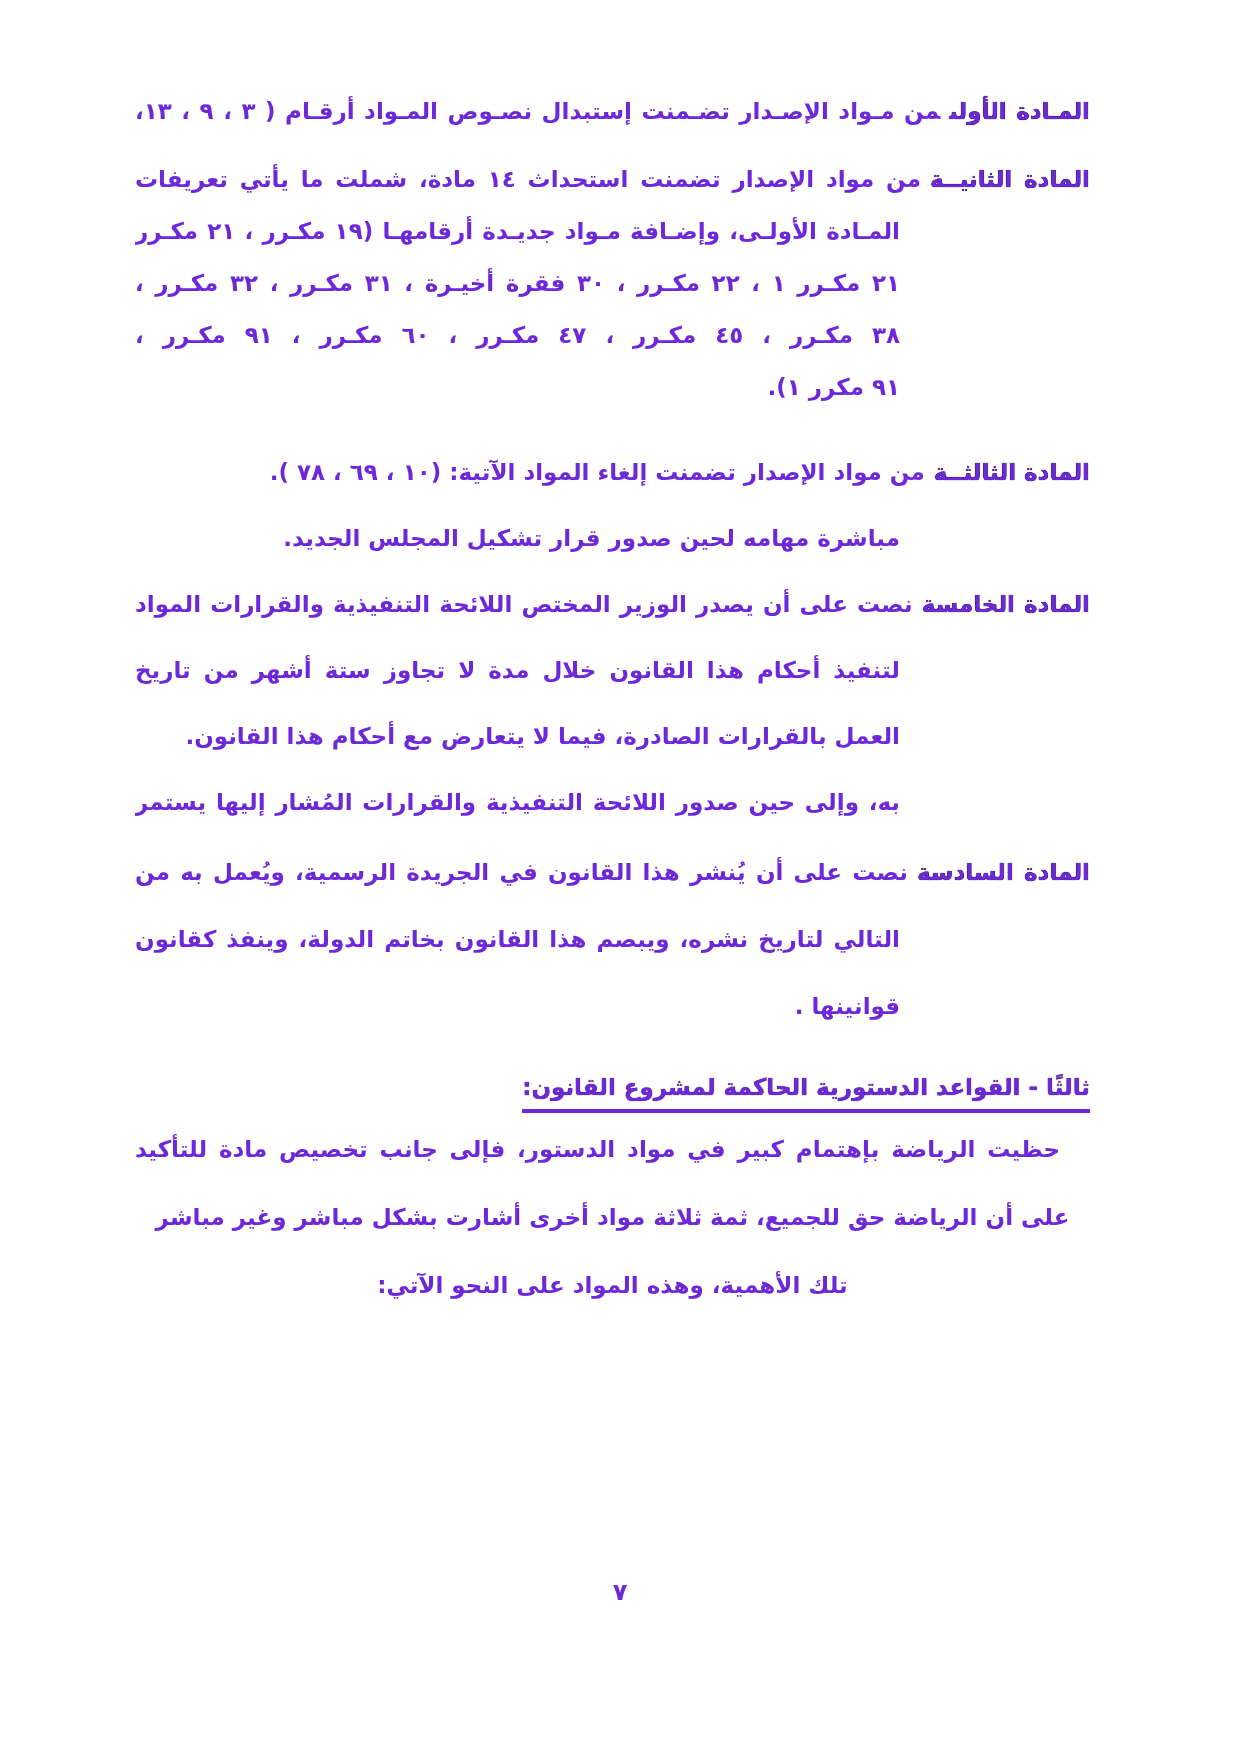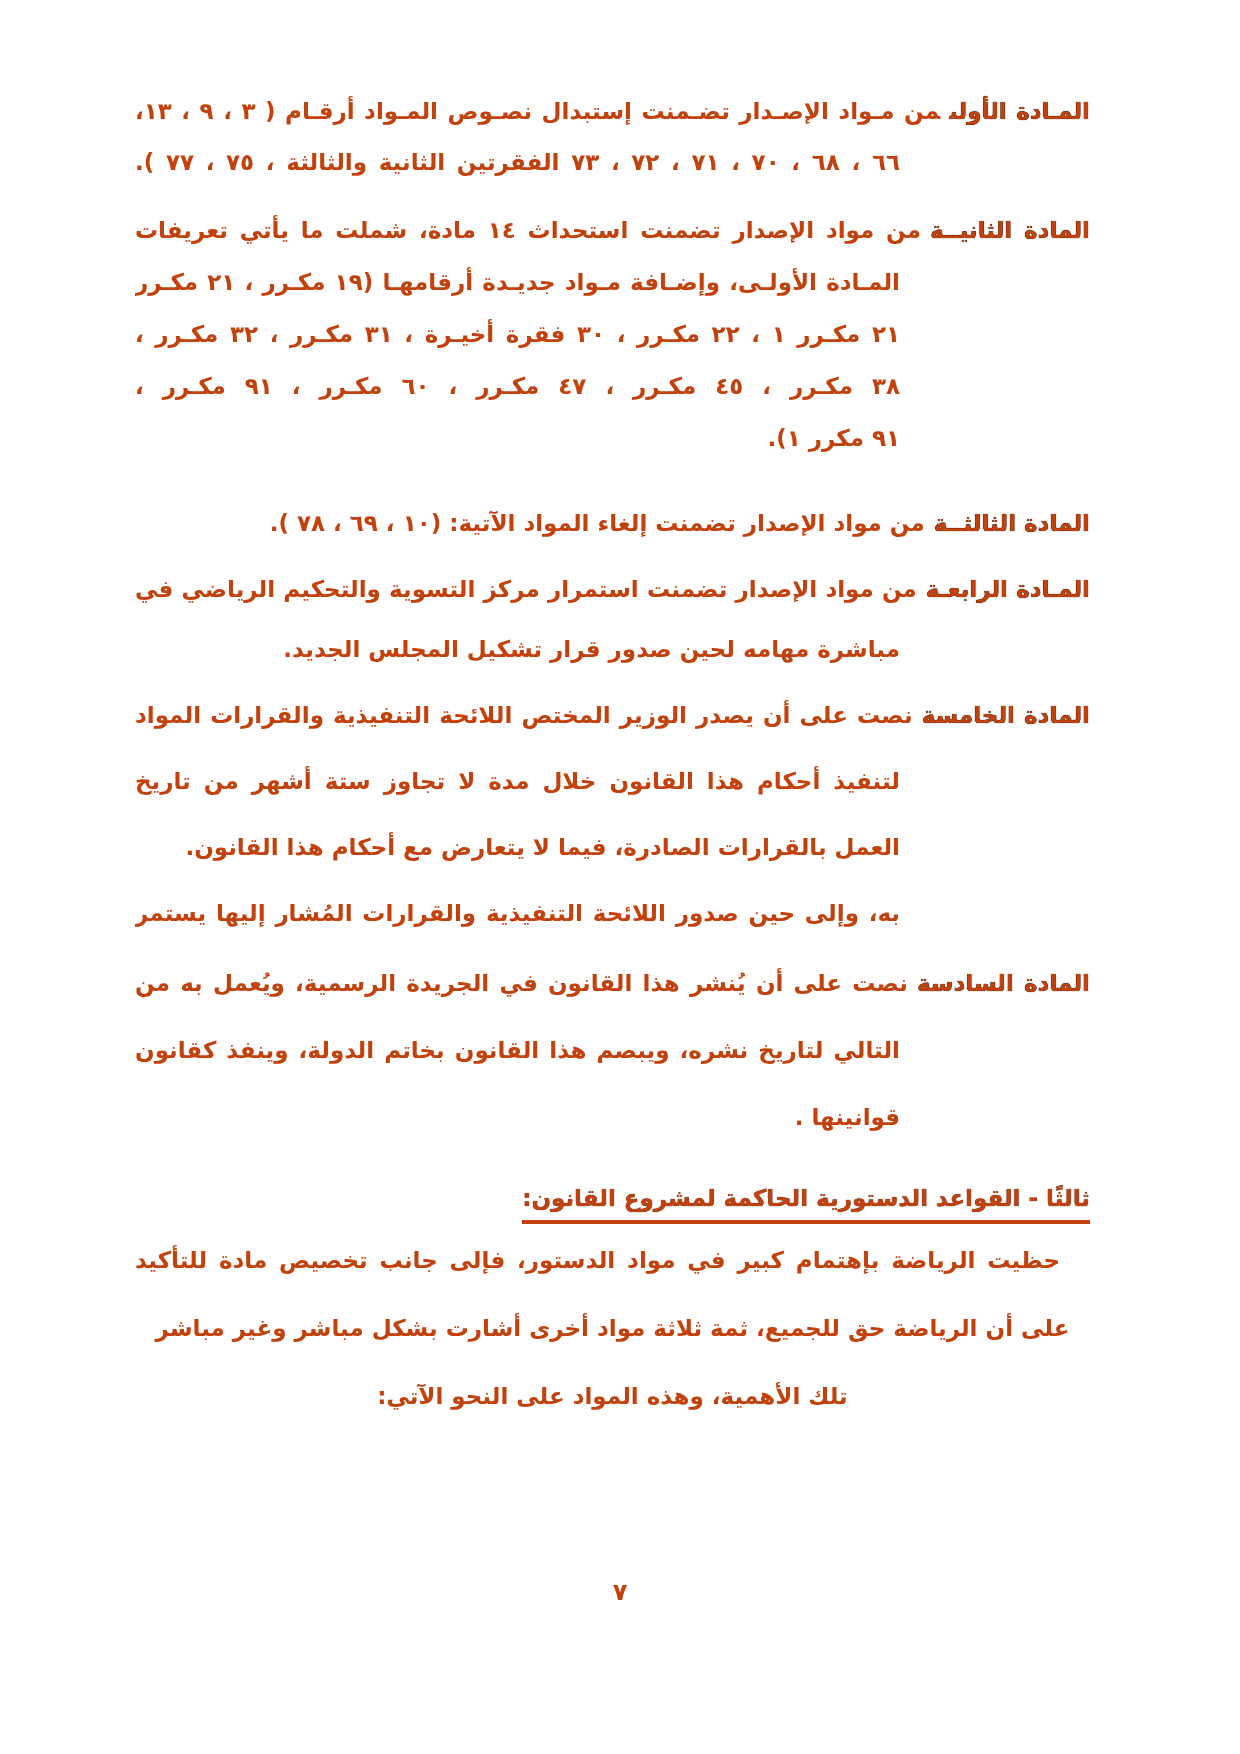--- a/index.html
+++ b/index.html
@@ -3,21 +3,21 @@
 <meta charset="utf-8">
 <style>
   html,body{margin:0;padding:0;background:#888;}
   .page{
     position:relative;
     width:1240px;height:1754px;
     margin:0 auto;
     background:#ffffff;
     font-family:"DejaVu Sans",sans-serif;
     font-weight:bold;
-    color:#c2410c;
+    color:#6d28d9;
     overflow:hidden;
   }
   .content{
     position:absolute;
     top:86px;right:150px;left:135px;
     direction:rtl;
     font-size:23px;
   }
   .line{overflow:hidden;}
   
@@ -70,43 +70,39 @@
 </head>
 <body>
 
 <div class="page">
   <div class="content">
 
     <div class="para p1">
       <div class="line j">
         <span class="lead">المـادة الأولى</span><span>من مـواد الإصـدار تضـمنت إستبدال نصـوص المـواد أرقـام ( ٣ ، ٩ ، ١٣،</span>
       </div>
-      <div class="line j cont">٦٦ ، ٦٨ ، ٧٠ ، ٧١ ، ٧٢ ، ٧٣ الفقرتين الثانية والثالثة ، ٧٥ ، ٧٧ ).</div>
     </div>
 
     <div class="para p2">
       <div class="line j">
         <span class="lead">المادة الثانيــة</span><span>من مواد الإصدار تضمنت استحداث ١٤ مادة، شملت ما يأتي تعريفات في</span>
       </div>
       <div class="line j cont">المـادة الأولـى، وإضـافة مـواد جديـدة أرقامهـا (١٩ مكـرر ، ٢١ مكـرر ،</div>
       <div class="line j cont">٢١ مكـرر ١ ، ٢٢ مكـرر ، ٣٠ فقرة أخيـرة ، ٣١ مكـرر ، ٣٢ مكـرر ،</div>
       <div class="line j cont">٣٨ مكـرر ، ٤٥ مكـرر ، ٤٧ مكـرر ، ٦٠ مكـرر ، ٩١ مكـرر ،</div>
       <div class="line nat cont">٩١ مكرر ١).</div>
     </div>
 
     <div class="para p3">
       <div class="line nat">
         <span class="lead">المادة الثالثــة</span><span>من مواد الإصدار تضمنت إلغاء المواد الآتية: (١٠ ، ٦٩ ، ٧٨ ).</span>
       </div>
     </div>
 
     <div class="para p4">
-      <div class="line j">
-        <span class="lead">المـادة الرابعـة</span><span>من مواد الإصدار تضمنت استمرار مركز التسوية والتحكيم الرياضي في</span>
-      </div>
       <div class="line nat cont">مباشرة مهامه لحين صدور قرار تشكيل المجلس الجديد.</div>
     </div>
 
     <div class="para p5">
       <div class="line j">
         <span class="lead">المادة الخامسة</span><span>نصت على أن يصدر الوزير المختص اللائحة التنفيذية والقرارات المواد</span>
       </div>
       <div class="line j cont">لتنفيذ أحكام هذا القانون خلال مدة لا تجاوز ستة أشهر من تاريخ العمل</div>
       <div class="line nat cont">العمل بالقرارات الصادرة، فيما لا يتعارض مع أحكام هذا القانون.</div>
       <div class="line j cont">به، وإلى حين صدور اللائحة التنفيذية والقرارات المُشار إليها يستمر</div>

